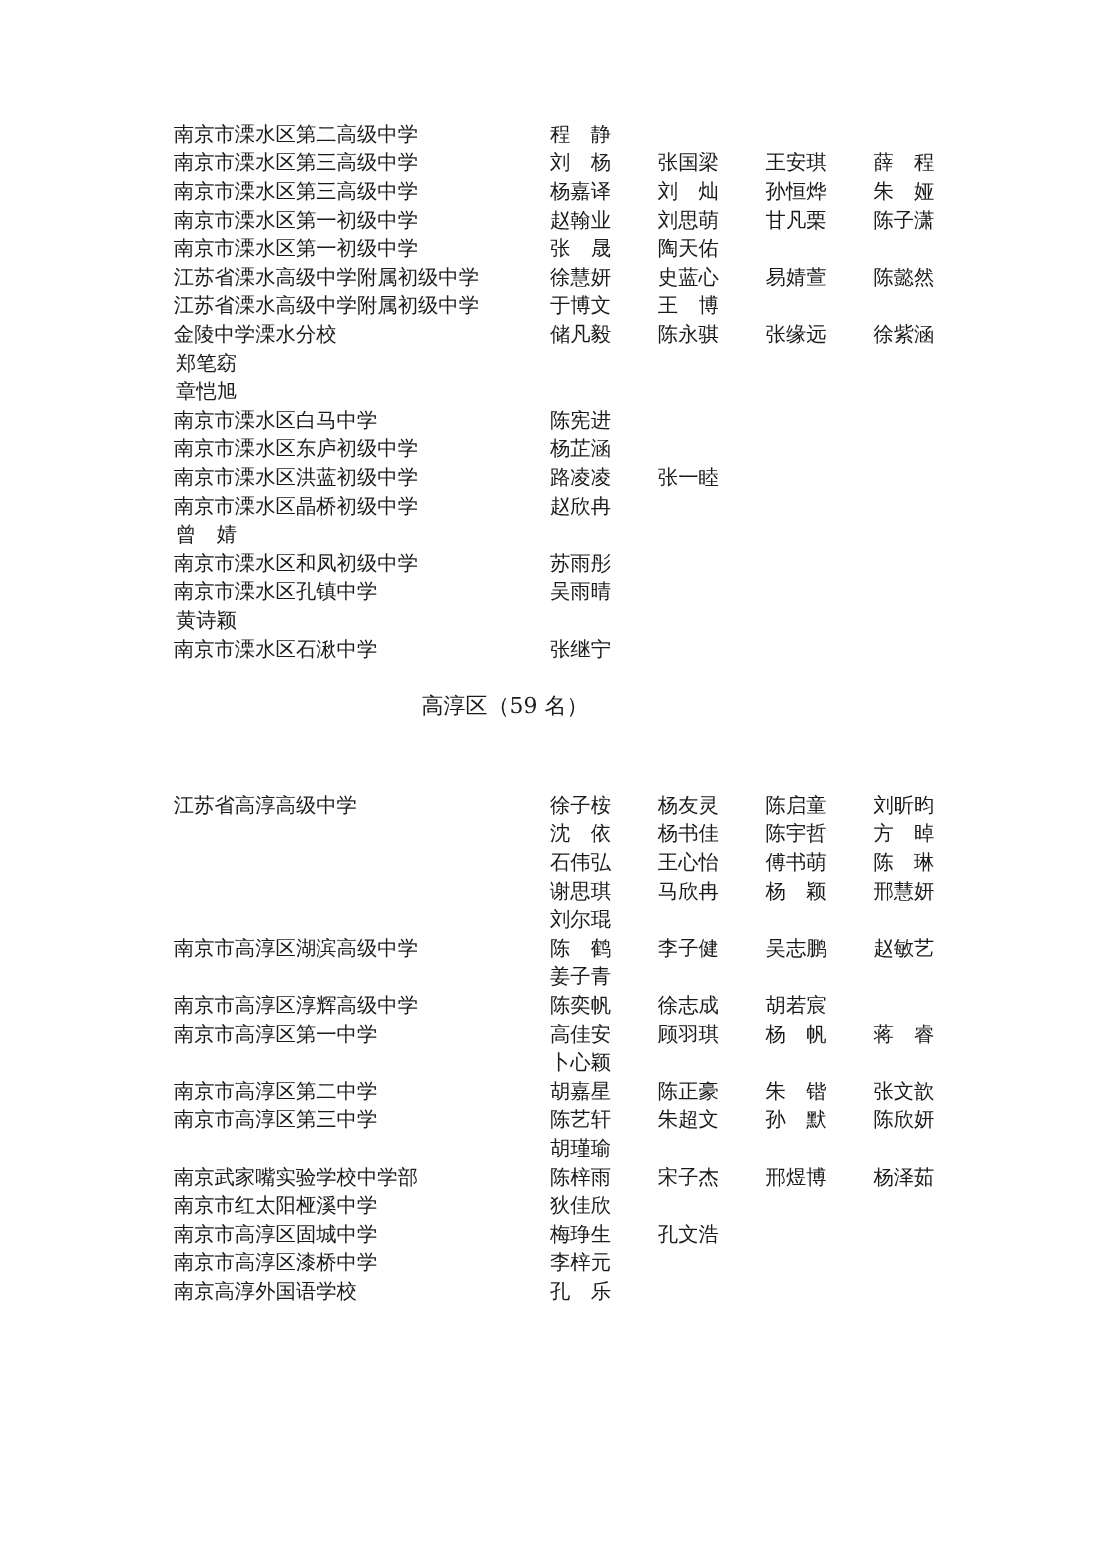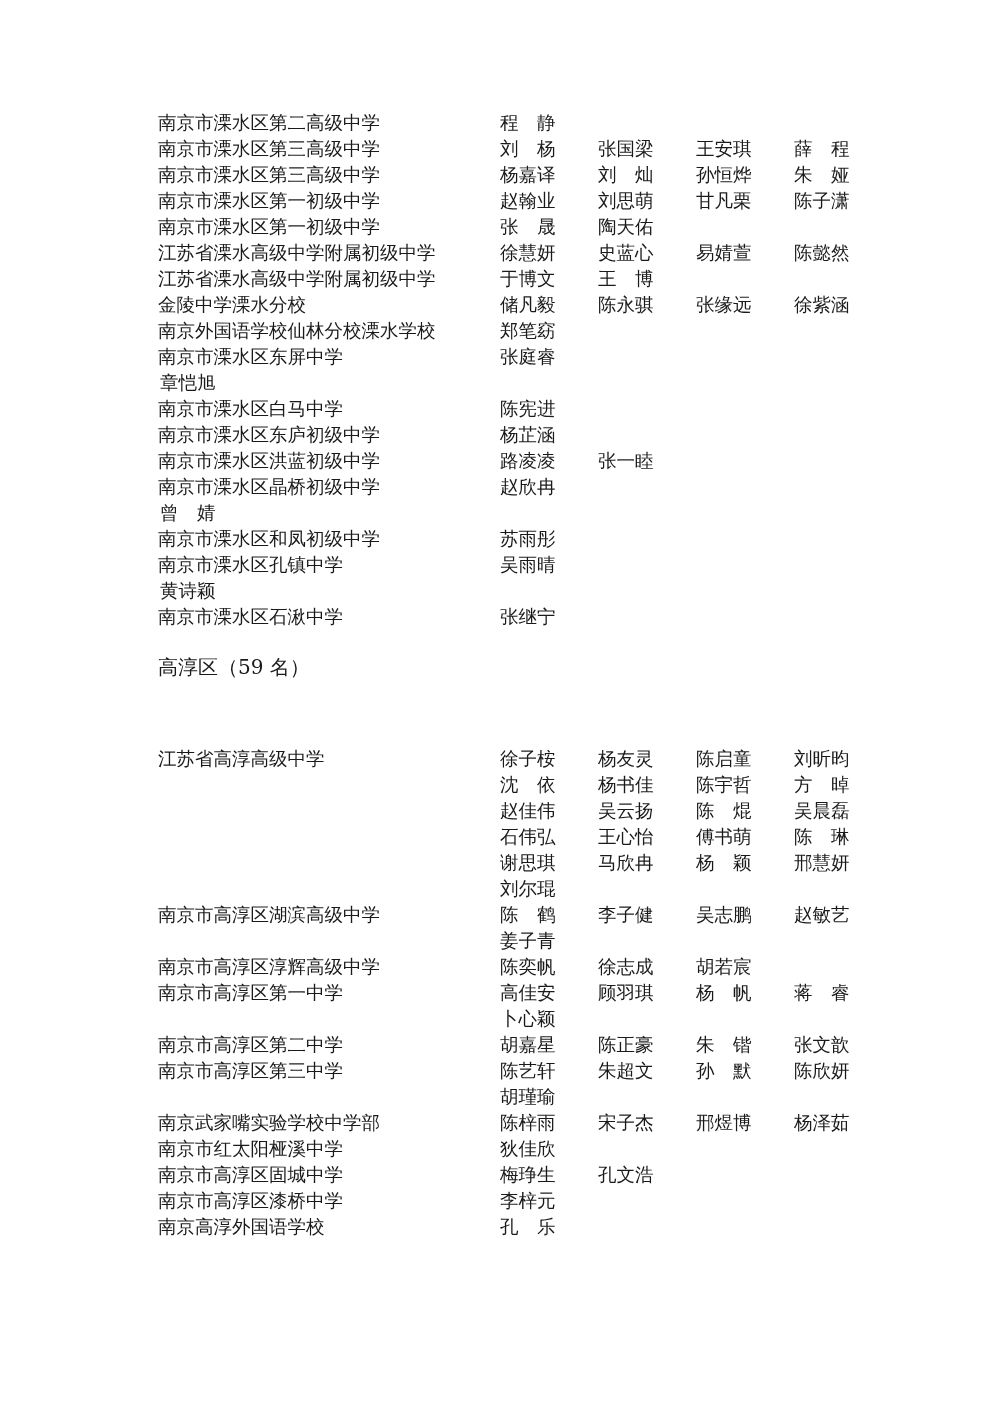--- a/index.html
+++ b/index.html
@@ -38,20 +38,21 @@
     letter-spacing: 0px;
   }
   .name {
     width: 96px;
     flex: 0 0 96px;
     font-size: 18.5px;
     text-align: left;
     padding-left: 2px;
   }
   .heading {
+    text-align: center;
     font-size: 20px;
     margin-top: 20px;
     margin-bottom: 0;
     padding-right: 140px;
     height: 34px;
     line-height: 34px;
   }
   .gap-large {
     height: 62px;
   }
@@ -105,26 +106,21 @@
         <div class="name">王　博</div>
       </div>
       <div class="row">
         <div class="school">金陵中学溧水分校</div>
         <div class="name">储凡毅</div>
         <div class="name">陈永骐</div>
         <div class="name">张缘远</div>
         <div class="name">徐紫涵</div>
       </div>
       <div class="row">
-        <div class="school">南京外国语学校仙林分校溧水学校</div>
         <div class="name">郑笔窈</div>
-      </div>
-      <div class="row">
-        <div class="school">南京市溧水区东屏中学</div>
-        <div class="name">张庭睿</div>
       </div>
       <div class="row">
         <div class="name">章恺旭</div>
       </div>
       <div class="row">
         <div class="school">南京市溧水区白马中学</div>
         <div class="name">陈宪进</div>
       </div>
       <div class="row">
         <div class="school">南京市溧水区东庐初级中学</div>
@@ -173,27 +169,20 @@
       </div>
       <div class="row">
         <div class="school"></div>
         <div class="name">沈　依</div>
         <div class="name">杨书佳</div>
         <div class="name">陈宇哲</div>
         <div class="name">方　晫</div>
       </div>
       <div class="row">
         <div class="school"></div>
-        <div class="name">赵佳伟</div>
-        <div class="name">吴云扬</div>
-        <div class="name">陈　焜</div>
-        <div class="name">吴晨磊</div>
-      </div>
-      <div class="row">
-        <div class="school"></div>
         <div class="name">石伟弘</div>
         <div class="name">王心怡</div>
         <div class="name">傅书萌</div>
         <div class="name">陈　琳</div>
       </div>
       <div class="row">
         <div class="school"></div>
         <div class="name">谢思琪</div>
         <div class="name">马欣冉</div>
         <div class="name">杨　颖</div>

